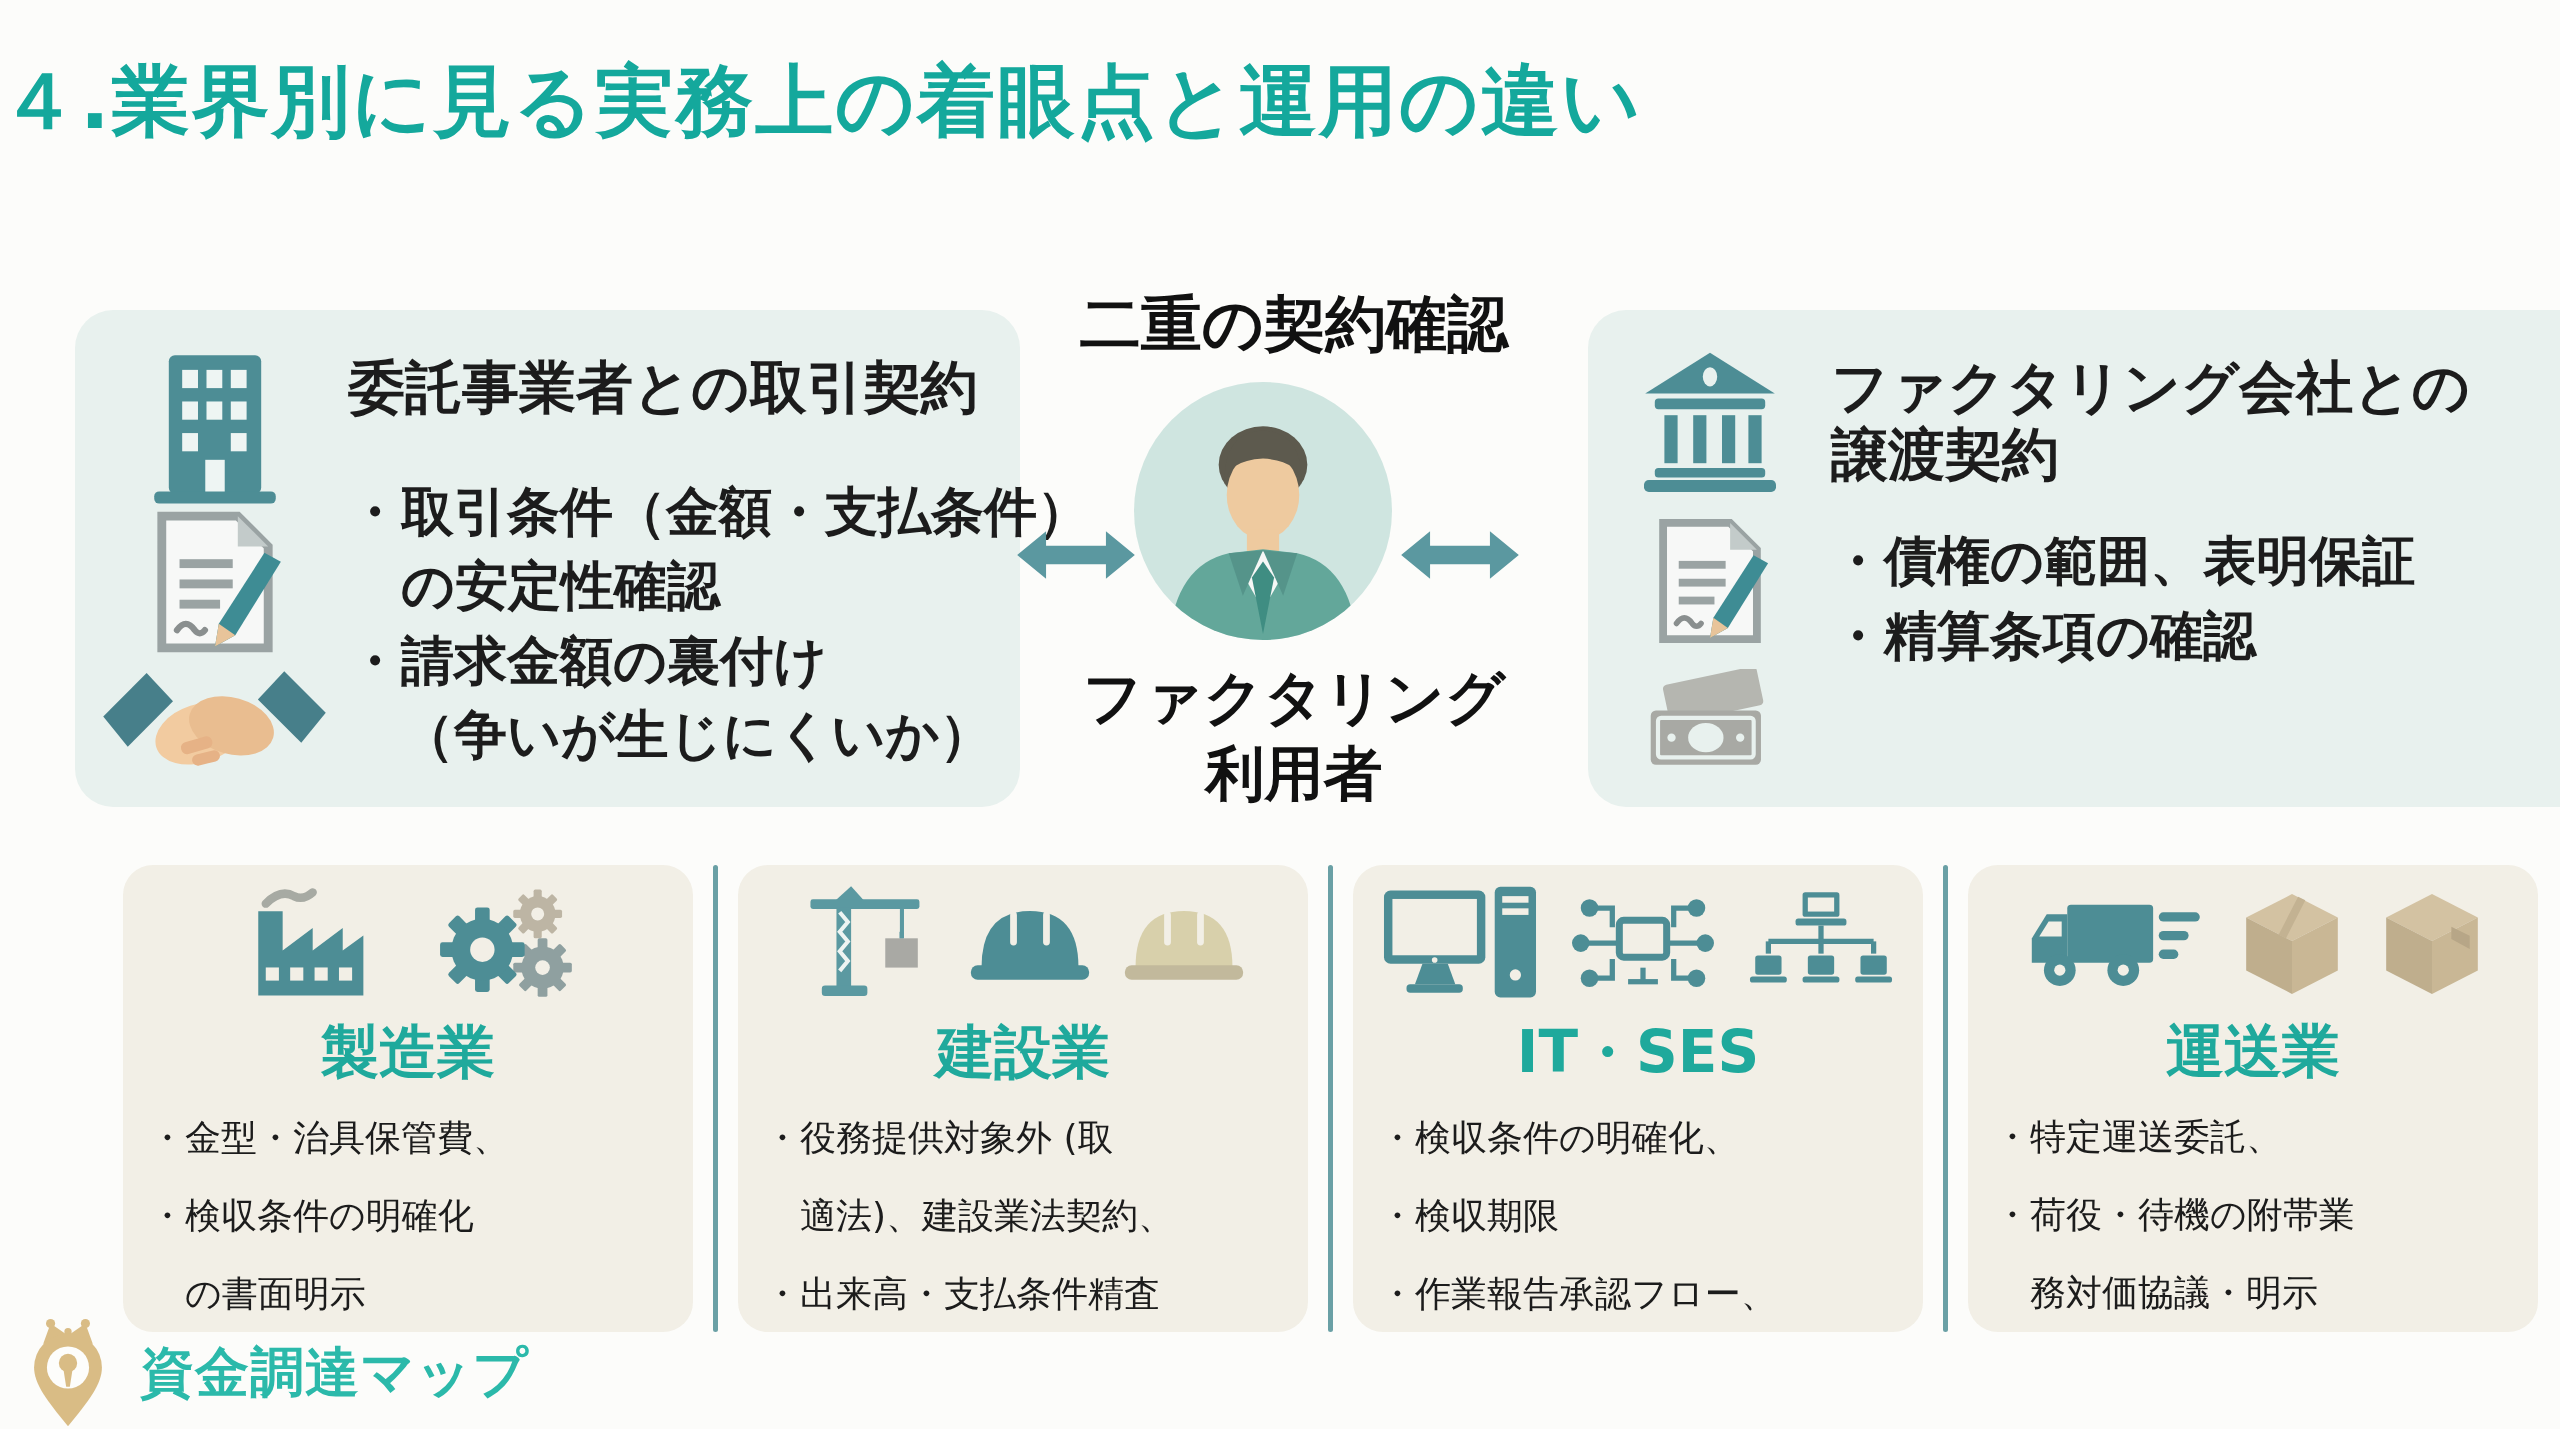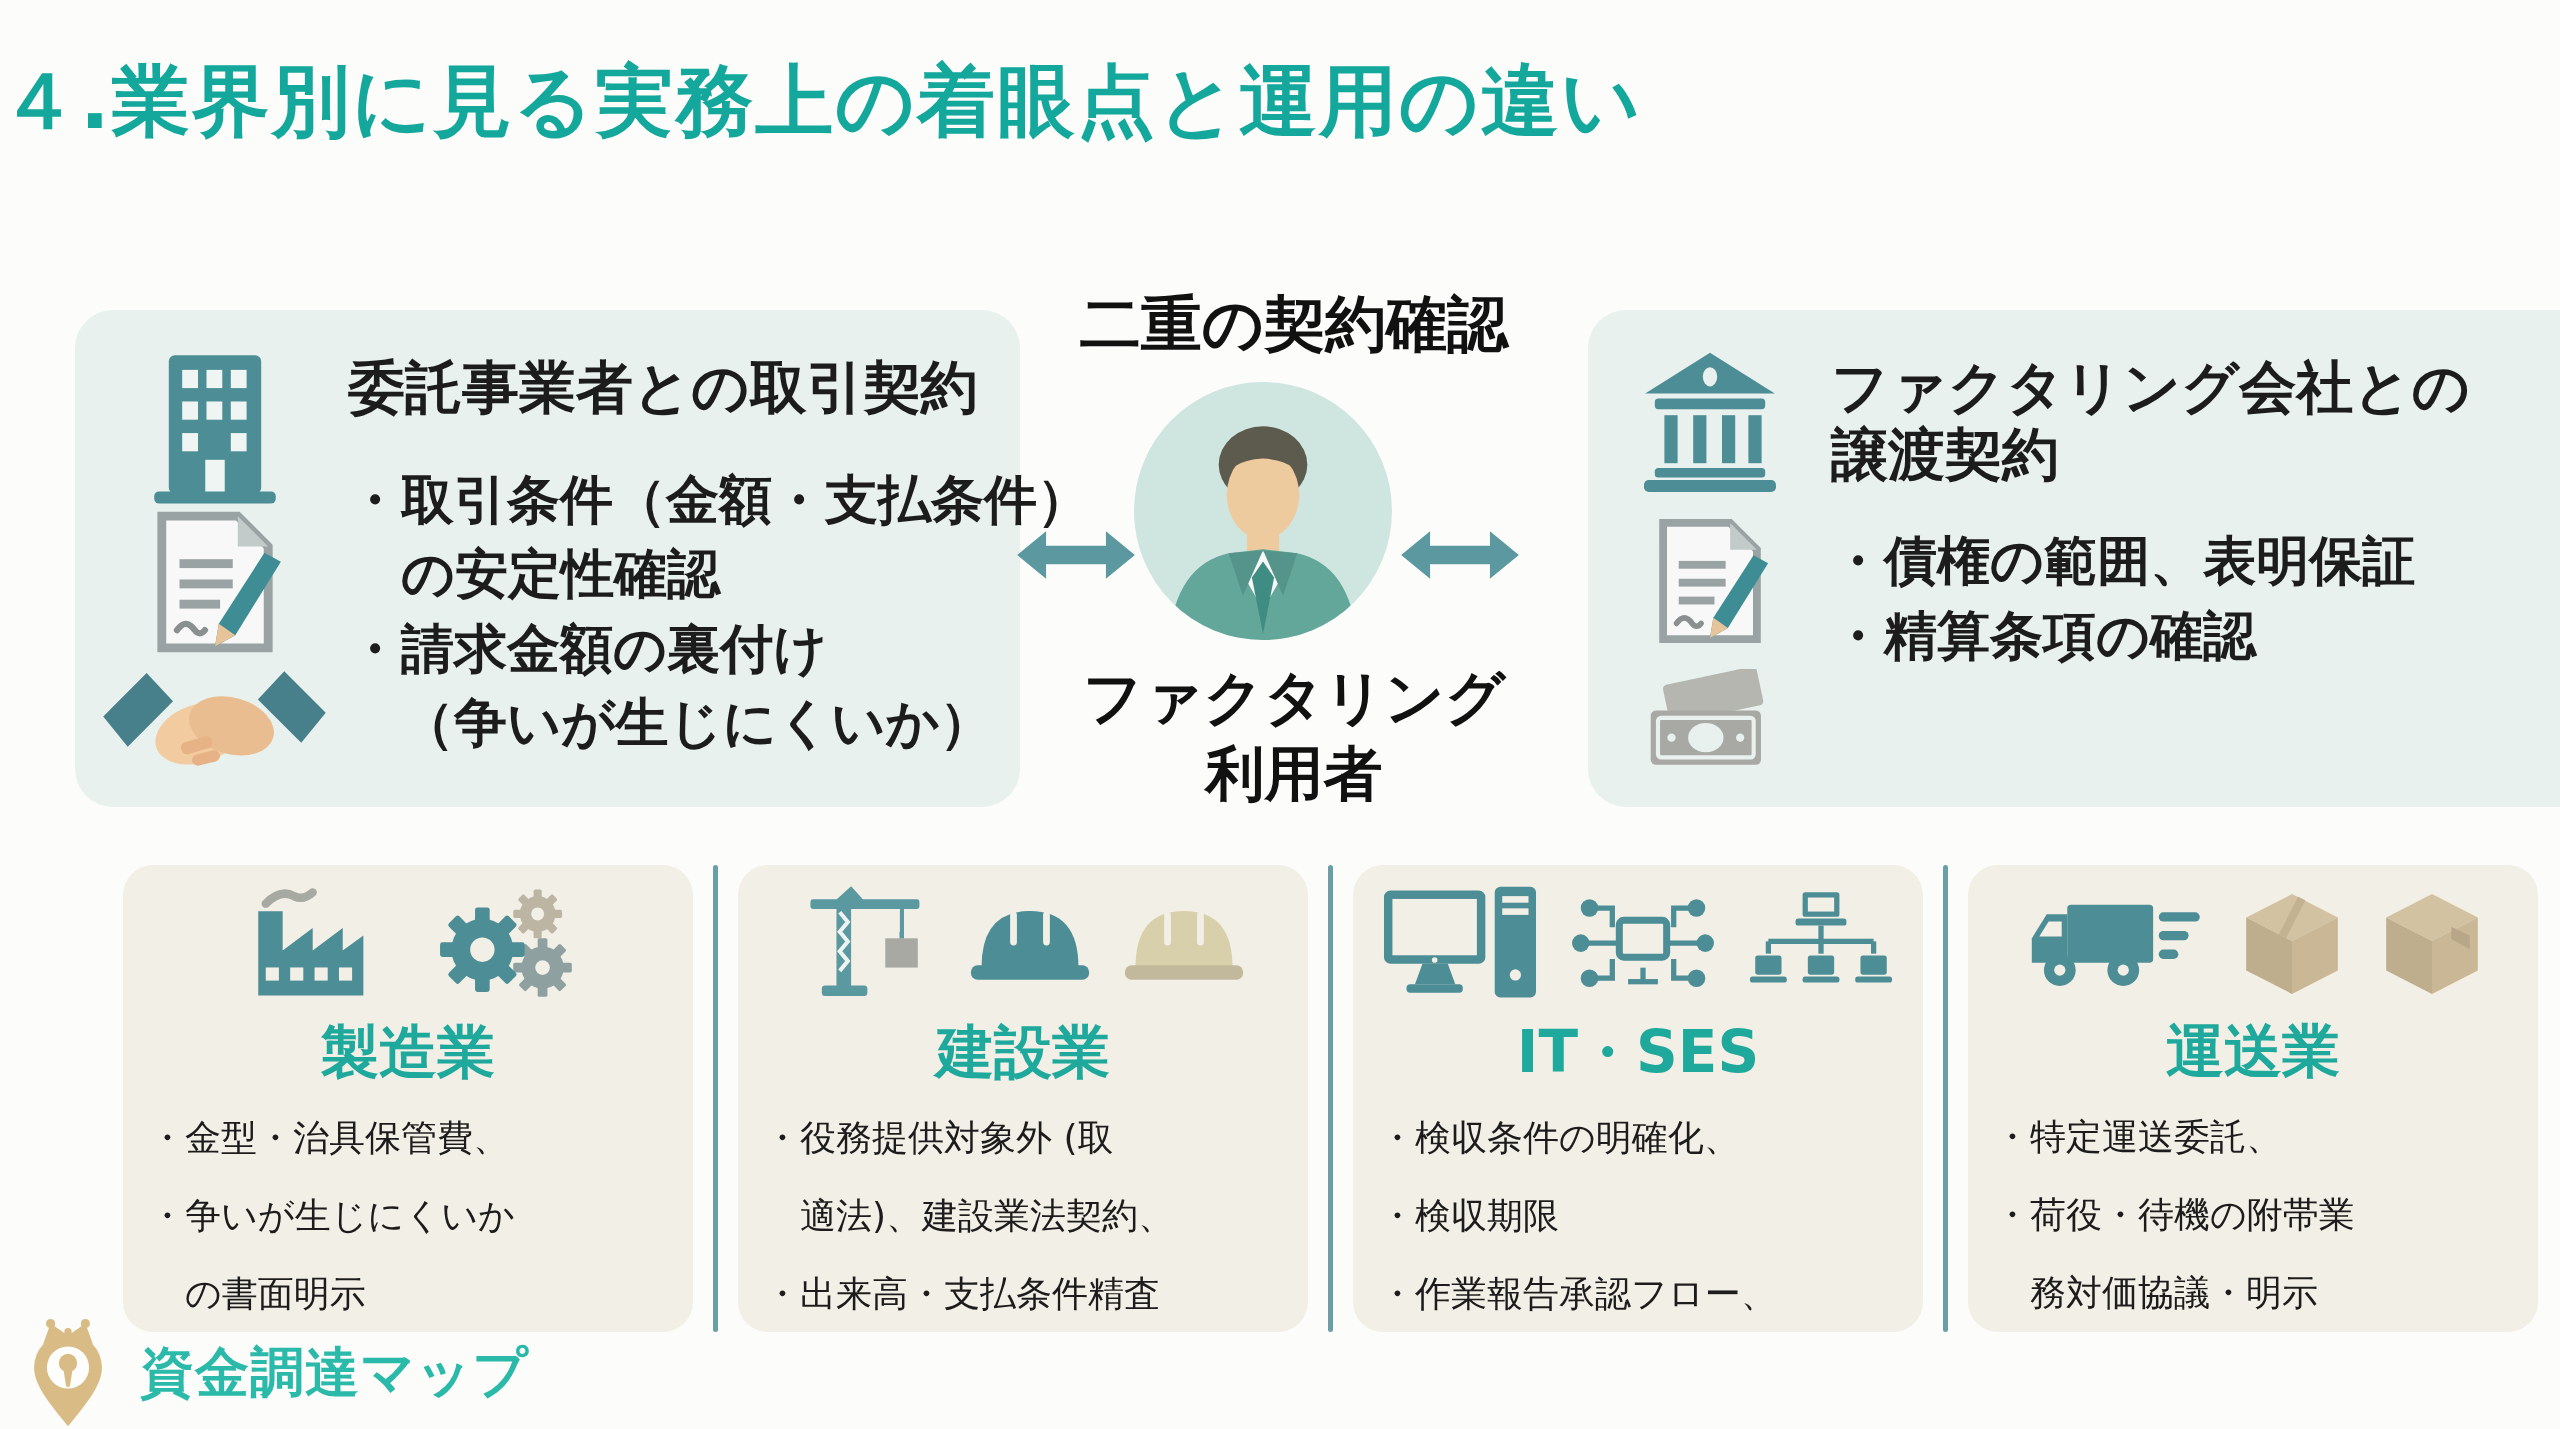--- a/index.html
+++ b/index.html
@@ -16,21 +16,21 @@
   
   .card{position:absolute;background:#e8f1ee;border-radius:38px;display:flex;}
   .card-left{left:75px;top:310px;width:945px;height:497px;}
   .card-right{left:1588px;top:310px;width:1052px;height:497px;}
   .icon-col{
     display:flex;flex-direction:column;align-items:center;justify-content:space-between;
     padding:38px 0 34px 34px;width:245px;box-sizing:border-box;flex:0 0 auto;
   }
   .card-right .icon-col{width:215px;padding-left:28px;}
   .text-col{flex:1;padding:44px 18px 0 28px;box-sizing:border-box;}
-  .card-heading{font-size:57px;font-weight:800;line-height:1.18;margin-bottom:42px;}
+  .card-heading{font-size:57px;font-weight:800;line-height:1.18;margin-bottom:54px;}
   .bullet-line{font-size:53px;font-weight:700;line-height:1.40;white-space:nowrap;}
   .card-right .bullet-line{line-height:1.42;}
   .card-right .card-heading{margin-bottom:34px;}
   
   .center-top-label{
     position:absolute;top:284px;left:1020px;width:548px;text-align:center;
     font-size:61px;font-weight:800;color:#111;
   }
   .avatar{position:absolute;top:380px;left:1132px;width:262px;height:262px;}
   .arrow{position:absolute;top:523px;width:120px;height:64px;}
@@ -273,21 +273,21 @@
                 <circle r="38"></circle>
                   <circle r="15" fill="#f2efe6"></circle>
               </g>
             </g>
           </svg>
         </span>
       </div>
       <div class="ind-title">製造業</div>
       <div class="ind-bullets">
         <div class="ind-bullet-line">・金型・治具保管費、</div>
-        <div class="ind-bullet-line">・争いが生じにくいか</div>
+        <div class="ind-bullet-line">・検収条件の明確化</div>
         <div class="ind-bullet-line">　の書面明示</div>
       </div>
     </div>
 
     <div class="v-divider"></div>
 
     <div class="industry-card">
       <div class="ind-icons">
         <span class="icon">
           <svg width="140" height="122" viewBox="0 0 160 150">

